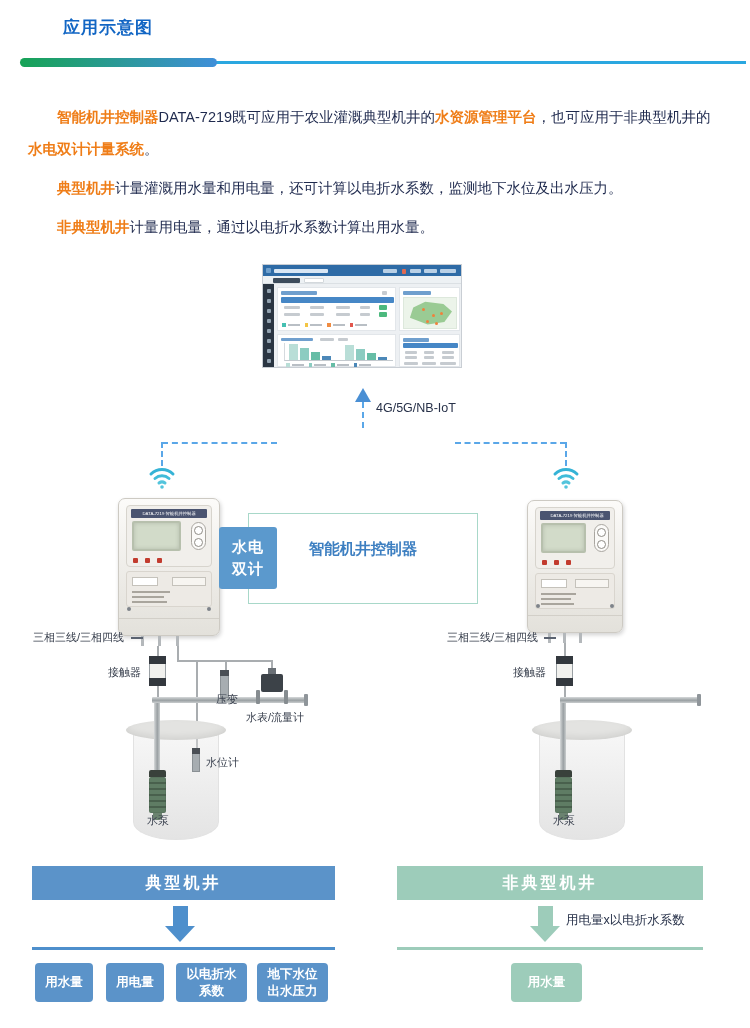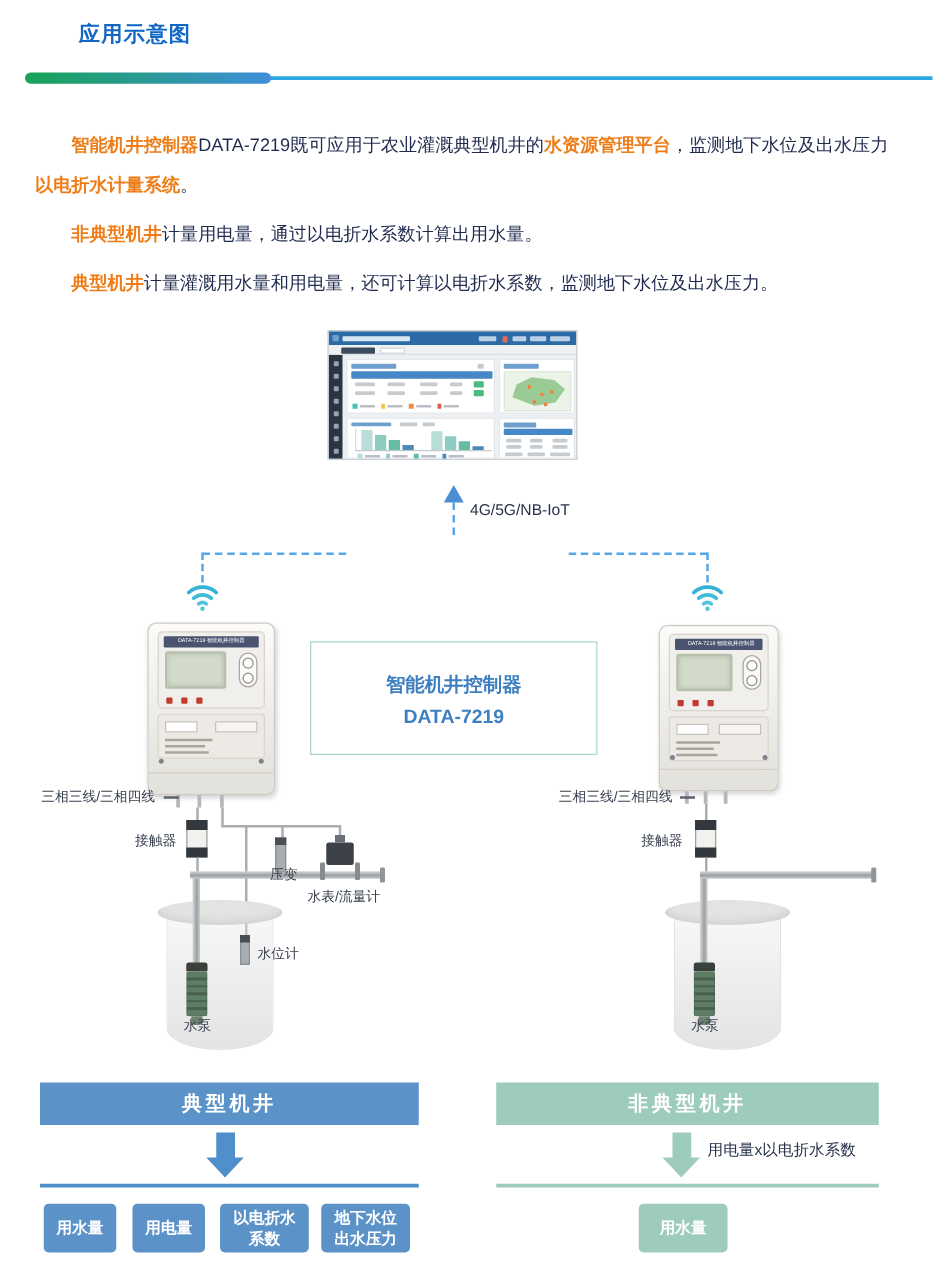--- a/index.html
+++ b/index.html
@@ -117,23 +117,23 @@
 </head>
 <body>
 
 <div class="stage">
 
   <h1 class="abs page-title" style="left:63px;top:16px">应用示意图</h1>
   <div class="abs div-line" style="left:205px;top:61px;width:541px"></div>
   <div class="abs div-pill" style="left:20px;top:58px"></div>
 
   <div class="abs intro" style="left:28px;top:101px;width:700px">
-    <p><span class="hl">智能机井控制器</span><span>DATA-7219既可应用于农业灌溉典型机井的</span><span class="hl">水资源管理平台</span><span>，监测地下水位及出水压力</span><br><span class="hl">以电折水计量系统</span><span>。</span></p>
+    <p><span class="hl">智能机井控制器</span><span>DATA-7219既可应用于农业灌溉典型机井的</span><span class="hl">水资源管理平台</span><span>，也可应用于非典型机井的</span><br><span class="hl">水电双计计量系统</span><span>。</span></p>
+    <p><span class="hl">典型机井</span><span>计量灌溉用水量和用电量，还可计算以电折水系数，监测地下水位及出水压力。</span></p>
     <p><span class="hl">非典型机井</span><span>计量用电量，通过以电折水系数计算出用水量。</span></p>
-    <p><span class="hl">典型机井</span><span>计量灌溉用水量和用电量，还可计算以电折水系数，监测地下水位及出水压力。</span></p>
   </div>
 
   <div class="abs db" style="left:262px;top:264px;width:200px;height:104px">
     <div class="db-header">
       <i class="sk" style="left:3px;top:3px;width:5px;height:5px;background:#6fa0cd"></i>
       <i class="sk skw" style="left:11px;top:4px;width:54px;height:4px"></i>
       <i class="sk skl" style="left:120px;top:4px;width:14px;height:3.5px"></i>
       <i class="sk" style="left:139px;top:3.5px;width:4px;height:5px;background:#e06a52"></i>
       <i class="sk skl" style="left:147px;top:4px;width:11px;height:3.5px"></i>
       <i class="sk skl" style="left:161px;top:4px;width:13px;height:3.5px"></i>
@@ -316,23 +316,26 @@
       <i class="m-line"></i>
         <i class="m-line s"></i>
         <i class="m-line s2"></i>
     </div>
     <i class="m-screw" style="left:8px;bottom:24px"></i>
     <i class="m-screw" style="right:8px;bottom:24px"></i>
     <div class="m-groove"></div>
   </div>
 
   <div class="frame" style="left:248px;top:513px;width:230px;height:91px"></div>
+  <div class="tag tag-blue" style="left:219px;top:527px">
+    <span>水电</span>
+    <span>双计</span>
+  </div>
   <div class="ctr-title" style="left:280px;top:537px;width:166px">
     <div>智能机井控制器</div>
-    <div>DATA-7219</div>
   </div>
 
   <i class="stub" style="left:141px;top:636px;height:10px"></i>
   <i class="stub" style="left:158px;top:636px;height:10px"></i>
   <i class="stub" style="left:176px;top:636px;height:10px"></i>
   <div class="dlabel" style="left:33px;top:630px">三相三线/三相四线</div>
   <div class="tick" style="left:131px;top:637px;width:12px"></div>
   <div class="wire-v" style="left:157px;top:646px;height:10px"></div>
   <div class="contactor" style="left:149px;top:656px">
       <i class="ct"></i>

